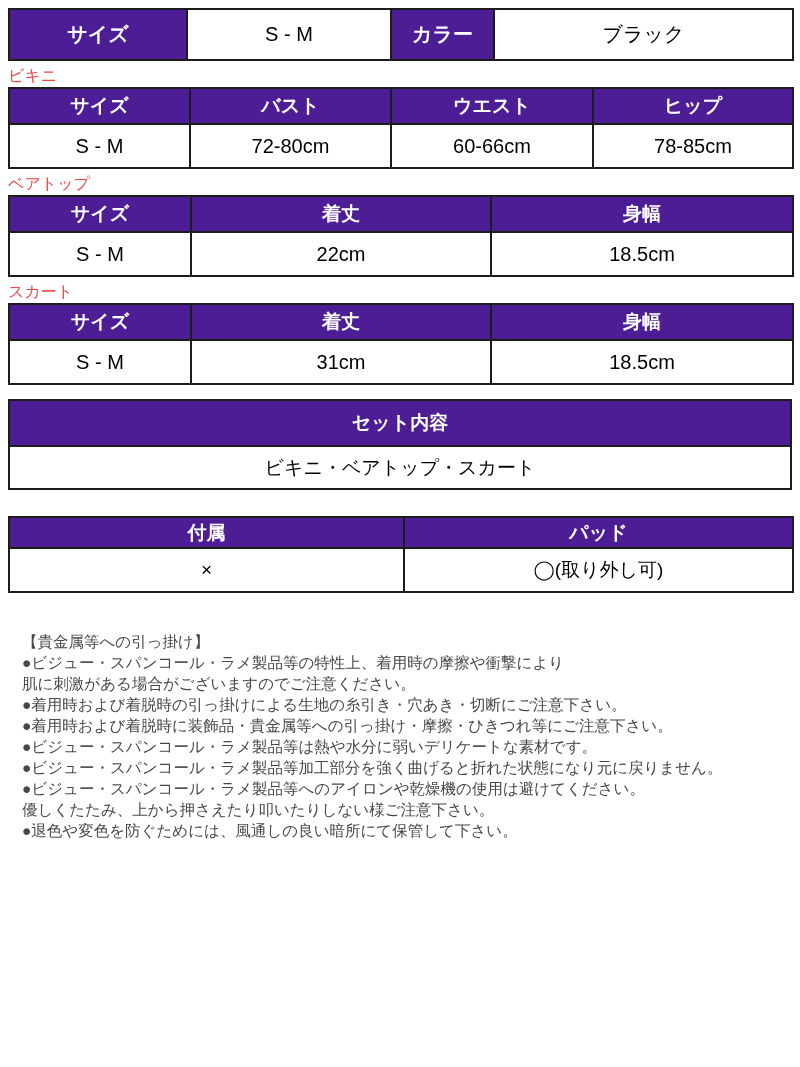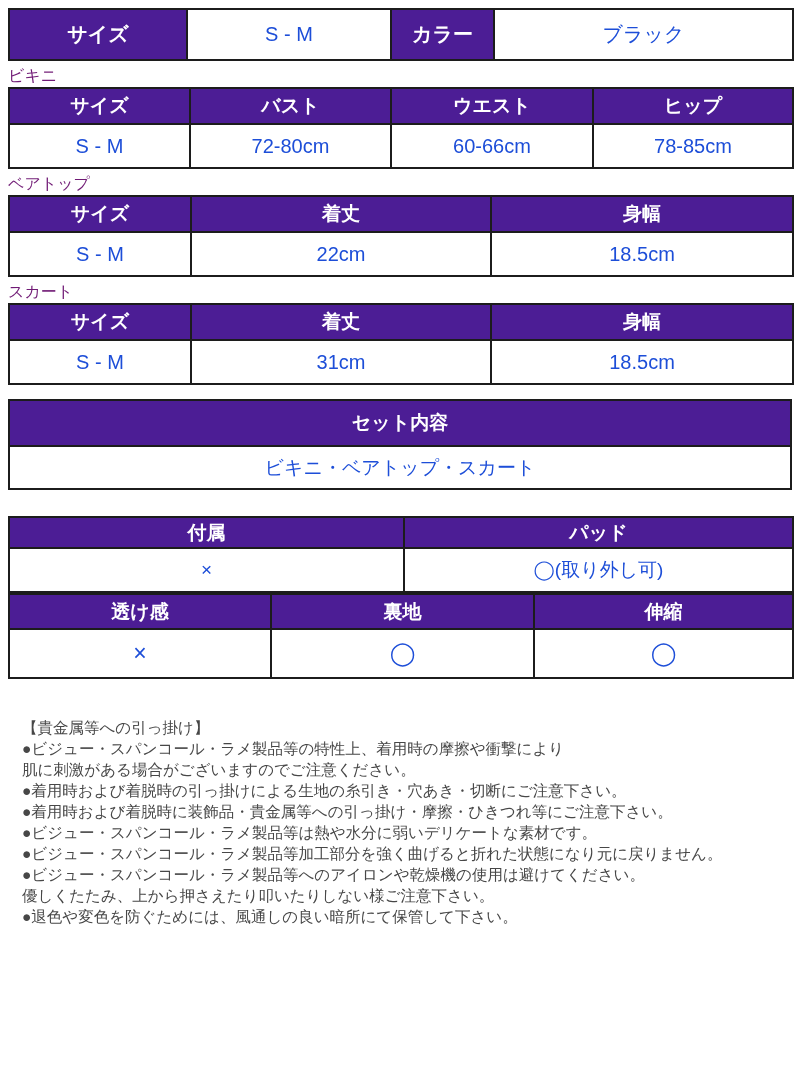--- a/index.html
+++ b/index.html
@@ -28,37 +28,37 @@
     white-space: nowrap;
   }
   th {
     background: #4c1d95;
     color: #ffffff;
     font-weight: bold;
     font-size: 20px;
   }
   td {
     background: #ffffff;
-    color: #1d4ed8;
+    color: #000000;
     font-size: 20px;
     font-weight: normal;
   }
 
   
   .spec-table tr { height: 51px; }
 
   
   .meas-table .hrow { height: 36px; }
   .meas-table .hrow th { font-size: 19px; }
   .meas-table .drow { height: 44px; }
 
   .section-label {
     margin: 6px 0 2px 0;
     font-size: 16px;
-    color: #701a75;
+    color: #ef4444;
     line-height: 18px;
   }
 
   .set-table { margin-top: 14px; }
   .set-table .hrow { height: 46px; border-radius: 10px; }
   .set-table .hrow th { font-size: 19px; }
   .set-table .drow { height: 43px; }
   .set-table .drow td { font-size: 19px; }
 
   .feat-table-a { margin-top: 26px; }
@@ -192,39 +192,20 @@
       <th>付属</th>
       <th>パッド</th>
     </tr>
     <tr class="drow">
       <td>×</td>
       <td>◯(取り外し可)</td>
     </tr>
   </tbody>
     </table>
 
-  <table class="feat-table-b">
-    <colgroup>
-      <col style="width:262px">
-        <col style="width:263px">
-        <col style="width:259px">
-    </colgroup>
-    <tbody>
-        <tr class="hrow">
-      <th>透け感</th>
-      <th>裏地</th>
-      <th>伸縮</th>
-    </tr>
-    <tr class="drow">
-      <td>×</td>
-      <td>◯</td>
-      <td>◯</td>
-    </tr>
-  </tbody>
-    </table>
 
   <div class="notes">
     <div>【貴金属等への引っ掛け】</div>
     <div>●ビジュー・スパンコール・ラメ製品等の特性上、着用時の摩擦や衝撃により</div>
     <div>肌に刺激がある場合がございますのでご注意ください。</div>
     <div>●着用時および着脱時の引っ掛けによる生地の糸引き・穴あき・切断にご注意下さい。</div>
     <div>●着用時および着脱時に装飾品・貴金属等への引っ掛け・摩擦・ひきつれ等にご注意下さい。</div>
     <div>●ビジュー・スパンコール・ラメ製品等は熱や水分に弱いデリケートな素材です。</div>
     <div>●ビジュー・スパンコール・ラメ製品等加工部分を強く曲げると折れた状態になり元に戻りません。</div>
     <div>●ビジュー・スパンコール・ラメ製品等へのアイロンや乾燥機の使用は避けてください。</div>

